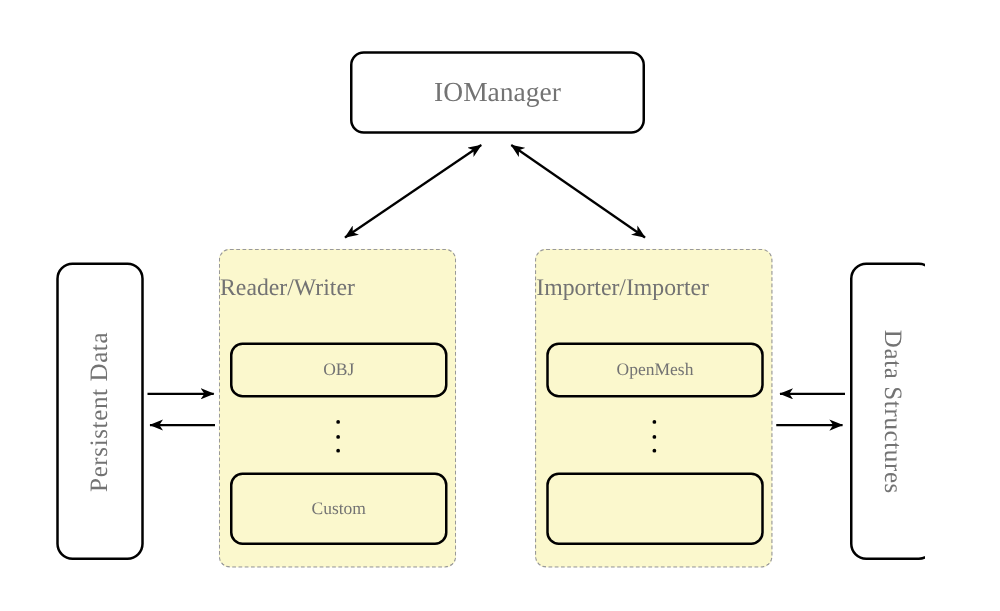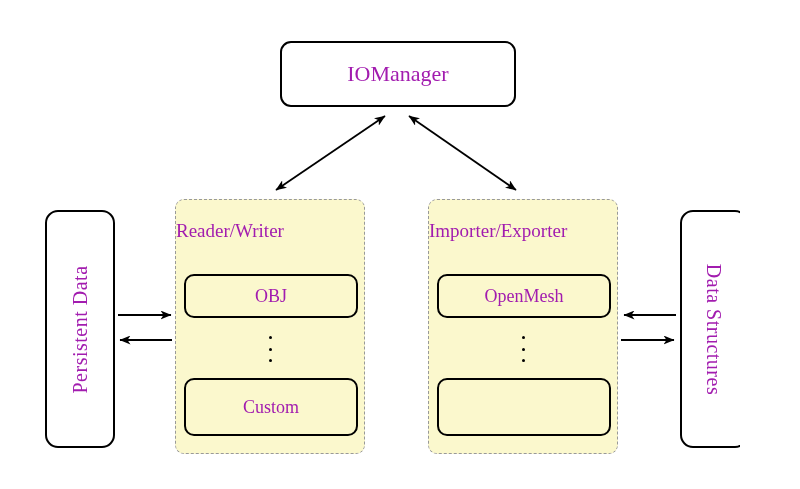--- a/index.html
+++ b/index.html
@@ -6,21 +6,21 @@
     margin: 0;
     padding: 0;
     background: var(--bg, #FFFFFF);
   }
   #canvas {
     position: relative;
     width: 740px;
     height: 489px;
     background: var(--bg, #FFFFFF);
     font-family: "Liberation Serif", "DejaVu Serif", serif;
-    color: #a21caf;
+    color: #737373;
     overflow: hidden;
   }
   #arrows-layer {
     position: absolute;
     left: 0; top: 0;
     width: 800px; height: 489px;
     pointer-events: none;
   }
   .solid-box {
     position: absolute;
@@ -75,21 +75,21 @@
     box-sizing: border-box;
     left: 8px;
     width: 174px;
     background: var(--group-fill, #FBF8CD);
     border: 2.5px solid var(--box-border, #000000);
     border-radius: 10px;
     display: flex;
     flex-direction: column;
     align-items: center;
     justify-content: center;
-    font-size: 18px;
+    font-size: 14px;
     line-height: 25px;
     text-align: center;
   }
   .inner-box-top { top: 74px; height: 44px; }
   .inner-box-bottom { top: 178px; height: 58px; }
   .box-line:empty { display: none; }
   .vdots {
     position: absolute;
     left: 0; right: 0;
     top: 136px;
@@ -146,21 +146,21 @@
       <span class="dot"></span>
       <span class="dot"></span>
       <span class="dot"></span>
     </div>
     <div class="inner-box inner-box-bottom">
       <div class="box-line">Custom</div>
     </div>
   </div>
 
   <div class="group" id="importer-exporter-group">
-    <div class="group-label">Importer/Exporter</div>
+    <div class="group-label">Importer/Importer</div>
     <div class="inner-box inner-box-top">
       <div class="box-line">OpenMesh</div>
 
     </div>
     <div class="vdots">
       <span class="dot"></span>
       <span class="dot"></span>
       <span class="dot"></span>
     </div>
     <div class="inner-box inner-box-bottom">

